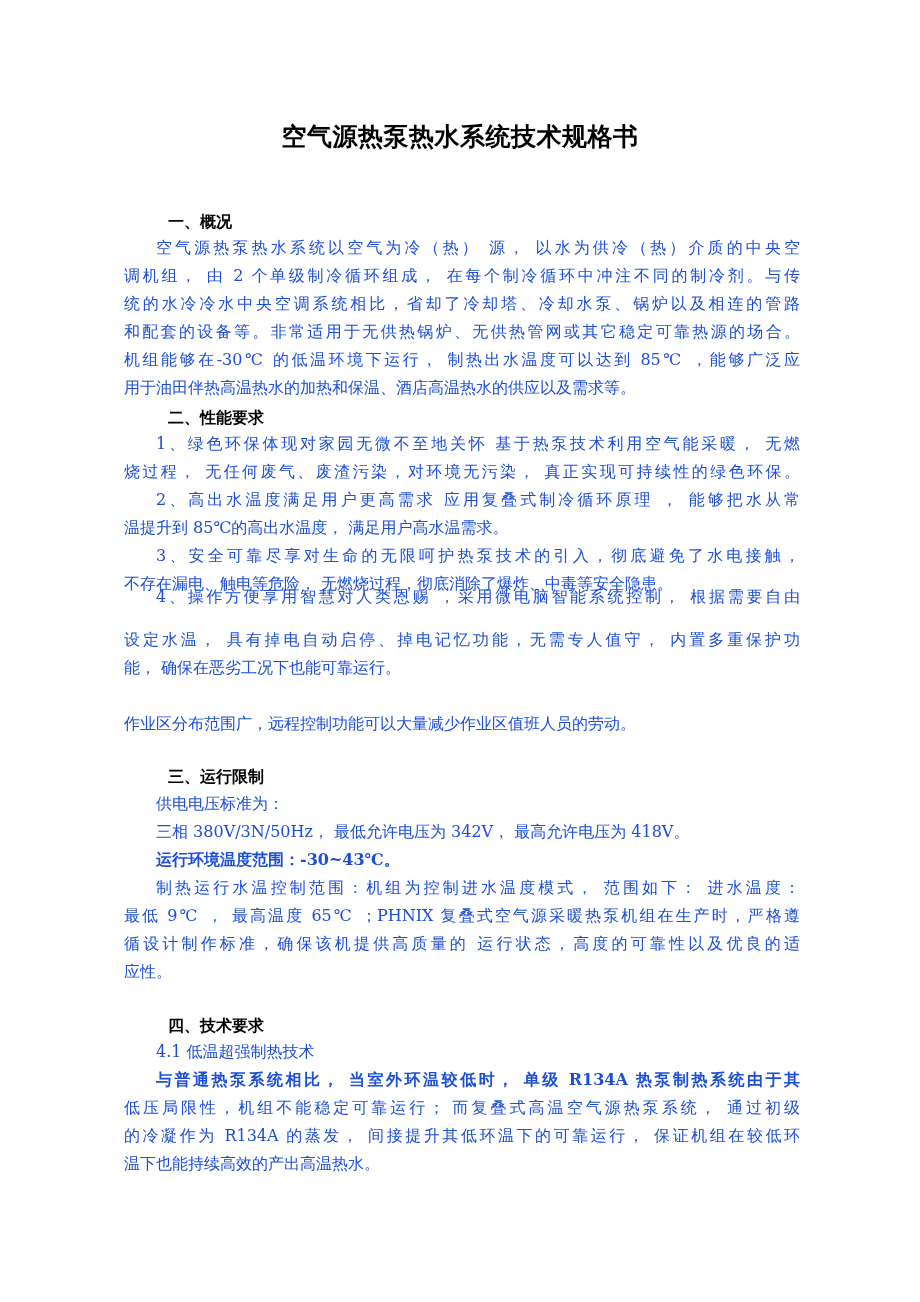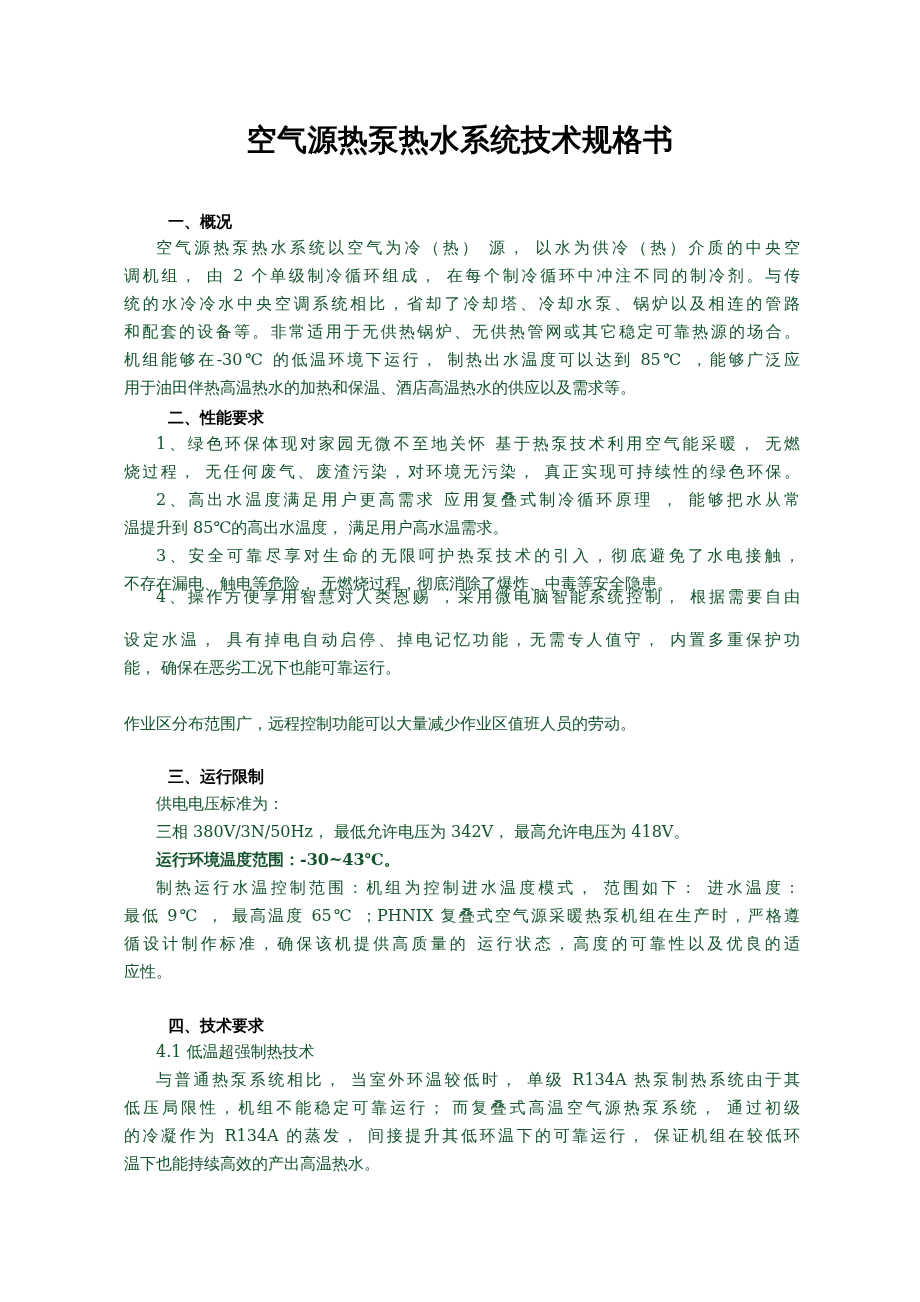--- a/index.html
+++ b/index.html
@@ -1,25 +1,25 @@
 <!DOCTYPE html>
 <html><head>
   <meta charset="utf-8">
   <style>
     html, body { margin: 0; padding: 0; background: #ffffff; }
     body { width: 920px; height: 1302px; position: relative; overflow: hidden;
            font-family: "DejaVu Serif", "Liberation Serif", serif; color: #111111; }
     .page { position: absolute; left: 0; top: 0; width: 920px; height: 1302px; }
     .title { position: absolute; left: 0; width: 920px; top: 120px; text-align: center;
-             font-family: "DejaVu Sans", "Liberation Sans", sans-serif; font-size: 30px;
+             font-family: "DejaVu Sans", "Liberation Sans", sans-serif; font-size: 25px;
              font-weight: bold; letter-spacing: 0.5px; color: #000; }
     .heading { position: absolute; left: 124px; font-family: "DejaVu Sans", "Liberation Sans", sans-serif;
                font-size: 16px; font-weight: bold; color: #000; white-space: nowrap; margin-left: 44px; }
     .line { position: absolute; left: 124px; width: 676px; font-size: 16px; line-height: 20px;
-            white-space: nowrap; text-align: justify; text-align-last: justify; color: #14532d; }
+            white-space: nowrap; text-align: justify; text-align-last: justify; color: #1d4ed8; }
     .line.last { text-align-last: left; }
     .line.indent { left: 156px; width: 644px; }
   </style>
 </head>
 <body>
 
 <div class="page">
 
   <div class="title">空气源热泵热水系统技术规格书</div>
 
@@ -47,18 +47,18 @@
   <div class="line indent last" style="top:794px;">供电电压标准为：</div>
   <div class="line indent last" style="top:822px;">三相 380V/3N/50Hz， 最低允许电压为 342V， 最高允许电压为 418V。</div>
   <div class="line indent last" style="top:850px;font-weight:bold;">运行环境温度范围：-30~43℃。</div>
   <div class="line indent" style="top:878px;">制热运行水温控制范围：机组为控制进水温度模式， 范围如下： 进水温度：</div>
   <div class="line" style="top:906px;">最低 9℃ ， 最高温度 65℃ ；PHNIX 复叠式空气源采暖热泵机组在生产时，严格遵</div>
   <div class="line last" style="top:962px;">应性。</div>
   <div class="line" style="top:934px;">循设计制作标准，确保该机提供高质量的 运行状态，高度的可靠性以及优良的适</div>
 
   <div class="heading" style="top:1016px;">四、技术要求</div>
   <div class="line indent last" style="top:1042px;">4.1 低温超强制热技术</div>
-  <div class="line indent" style="top:1070px;">与普通热泵系统相比， 当室外环温较低时， 单级 R134A 热泵制热系统由于其</div>
+  <div class="line indent" style="top:1070px;font-weight:bold;">与普通热泵系统相比， 当室外环温较低时， 单级 R134A 热泵制热系统由于其</div>
   <div class="line" style="top:1098px;">低压局限性，机组不能稳定可靠运行； 而复叠式高温空气源热泵系统， 通过初级</div>
   <div class="line" style="top:1126px;">的冷凝作为 R134A 的蒸发， 间接提升其低环温下的可靠运行， 保证机组在较低环</div>
   <div class="line last" style="top:1154px;">温下也能持续高效的产出高温热水。</div>
 
 </div>
 
 </body></html>

